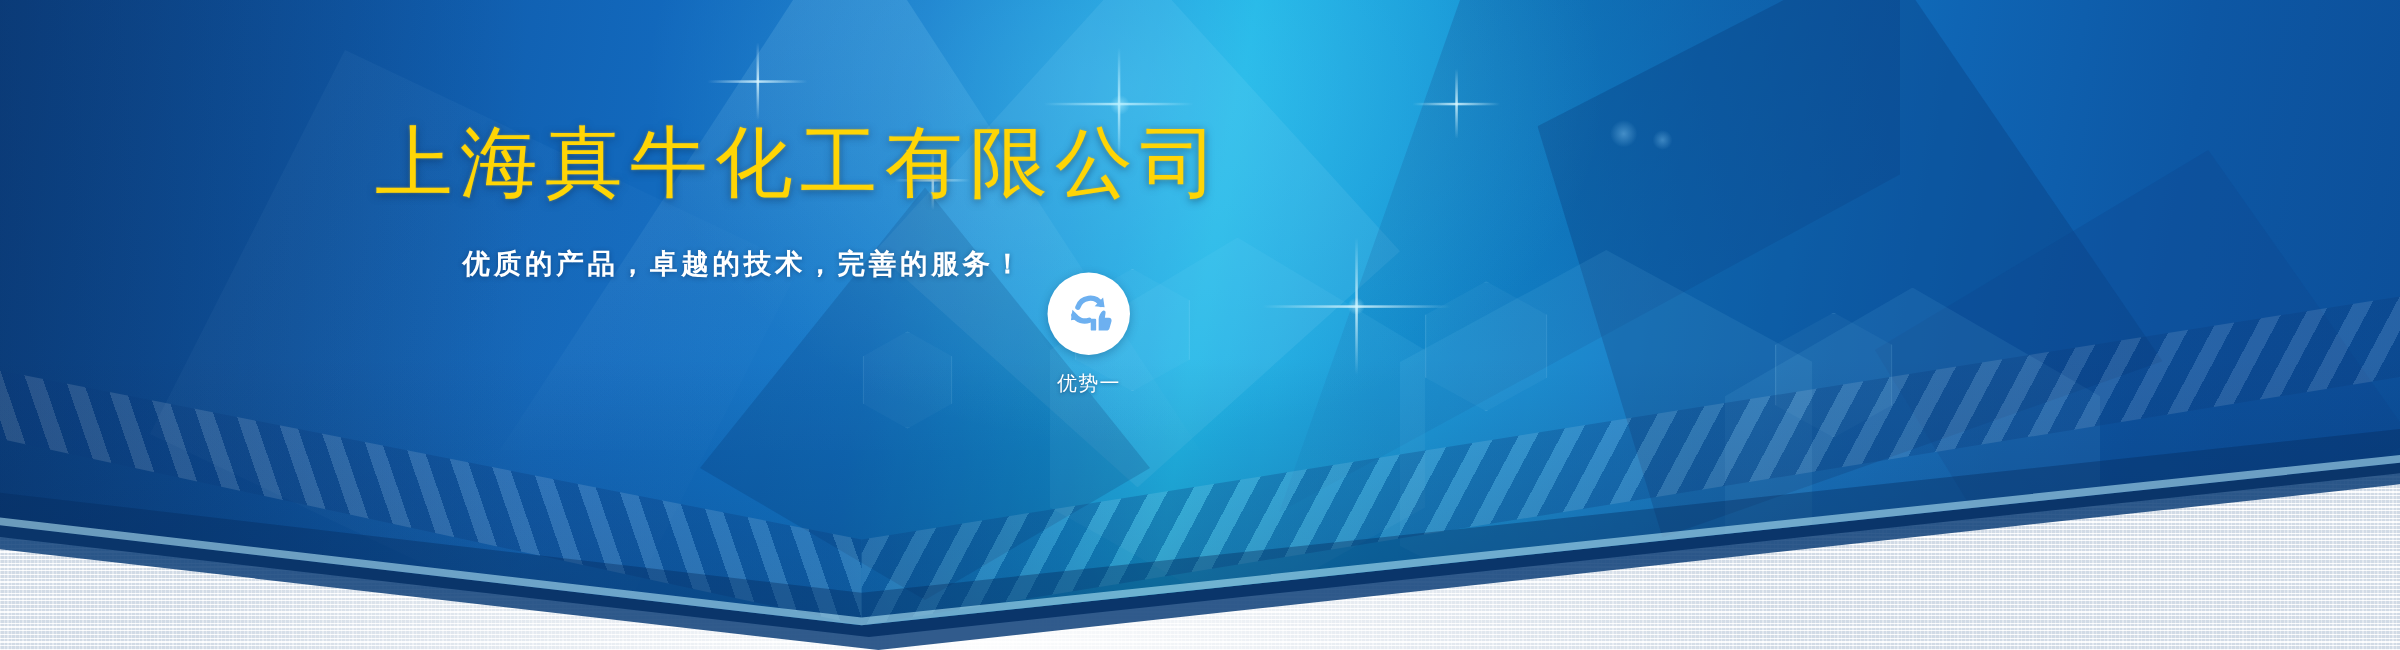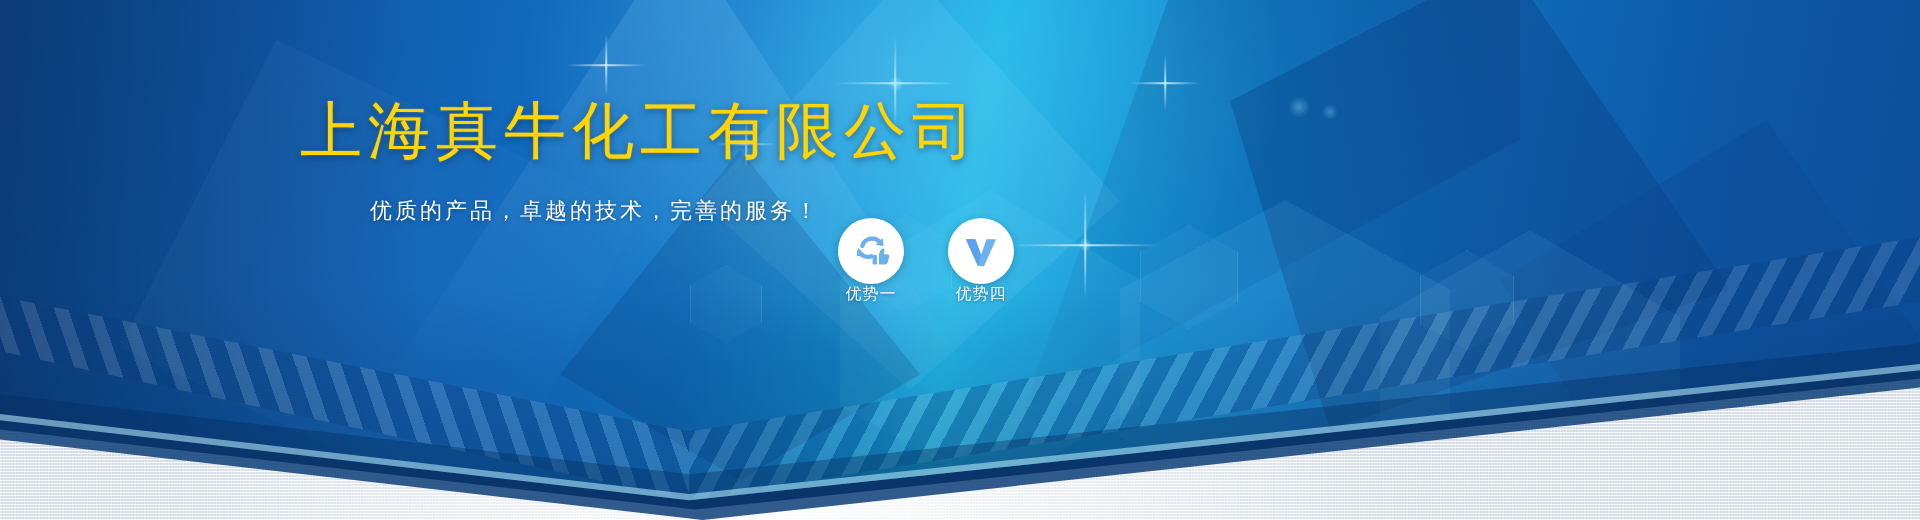--- a/index.html
+++ b/index.html
@@ -166,36 +166,36 @@
   
   .title{
     position:absolute;left:300px;top:95px;
     font-size:62px;line-height:72px;letter-spacing:6px;
     color:#ffd505;font-weight:400;white-space:nowrap;
     text-shadow:0 2px 7px rgba(3,36,80,.55),0 0 2px rgba(255,226,80,.5);
   }
   .subtitle{
     position:absolute;left:370px;top:196px;
     font-size:22px;line-height:30px;letter-spacing:3px;
-    color:#ffffff;font-weight:400;white-space:nowrap;
+    color:#ffffff;font-weight:700;white-space:nowrap;
     text-shadow:0 1px 4px rgba(3,36,80,.45);
   }
 
   
   .adv{position:absolute;left:816px;top:218px;width:440px;height:110px;
        display:flex;gap:0;}
   .adv-item{width:110px;display:flex;flex-direction:column;align-items:center;}
   .adv-circle{
     width:66px;height:66px;border-radius:50%;background:#ffffff;
     display:flex;align-items:center;justify-content:center;
     box-shadow:0 2px 8px rgba(3,36,80,.28);
   }
   .adv-circle svg{display:block;}
   .adv-label{
-    margin-top:0;font-size:16px;letter-spacing:1px;color:#ffffff;
+    margin-top:13px;font-size:16px;letter-spacing:1px;color:#ffffff;
     text-shadow:0 1px 3px rgba(3,36,80,.5);white-space:nowrap;
   }
 </style>
 </head>
 <body>
 
 <div id="banner">
 
   <div class="paper"></div>
   <div class="paper-sheen"></div>
@@ -257,26 +257,15 @@
             <path d="M34 29.5 c0-3.5 2.2-6.8 3.6-8.1 1.4-1.3 3.6-.6 3.4 1.6l-.7 5.1h4.1
                      c1.9 0 3.1 1.7 2.6 3.4l-2 7.1c-.4 1.4-1.6 2.4-3 2.4H34z" fill="#6db0f0"></path>
           </svg>
         </span>
       </div>
       <div class="adv-label">优势一</div>
     </div>
 
 
 
-    <div class="adv-item">
-      <div class="adv-circle">
-        <span>
-          <svg width="38" height="38" viewBox="0 0 48 48" fill="none">
-            <path d="M5 9 L17 9 L24 29 L31 9 L43 9 L28 43 L20 43 Z" fill="#6db0f0"></path>
-            <path d="M5 9 L17 9 L24 29 L20 43 Z" fill="#5aa3ee"></path>
-          </svg>
-        </span>
-      </div>
-      <div class="adv-label">优势四</div>
-    </div>
 
   </div>
 </div>
 
 </body></html>

